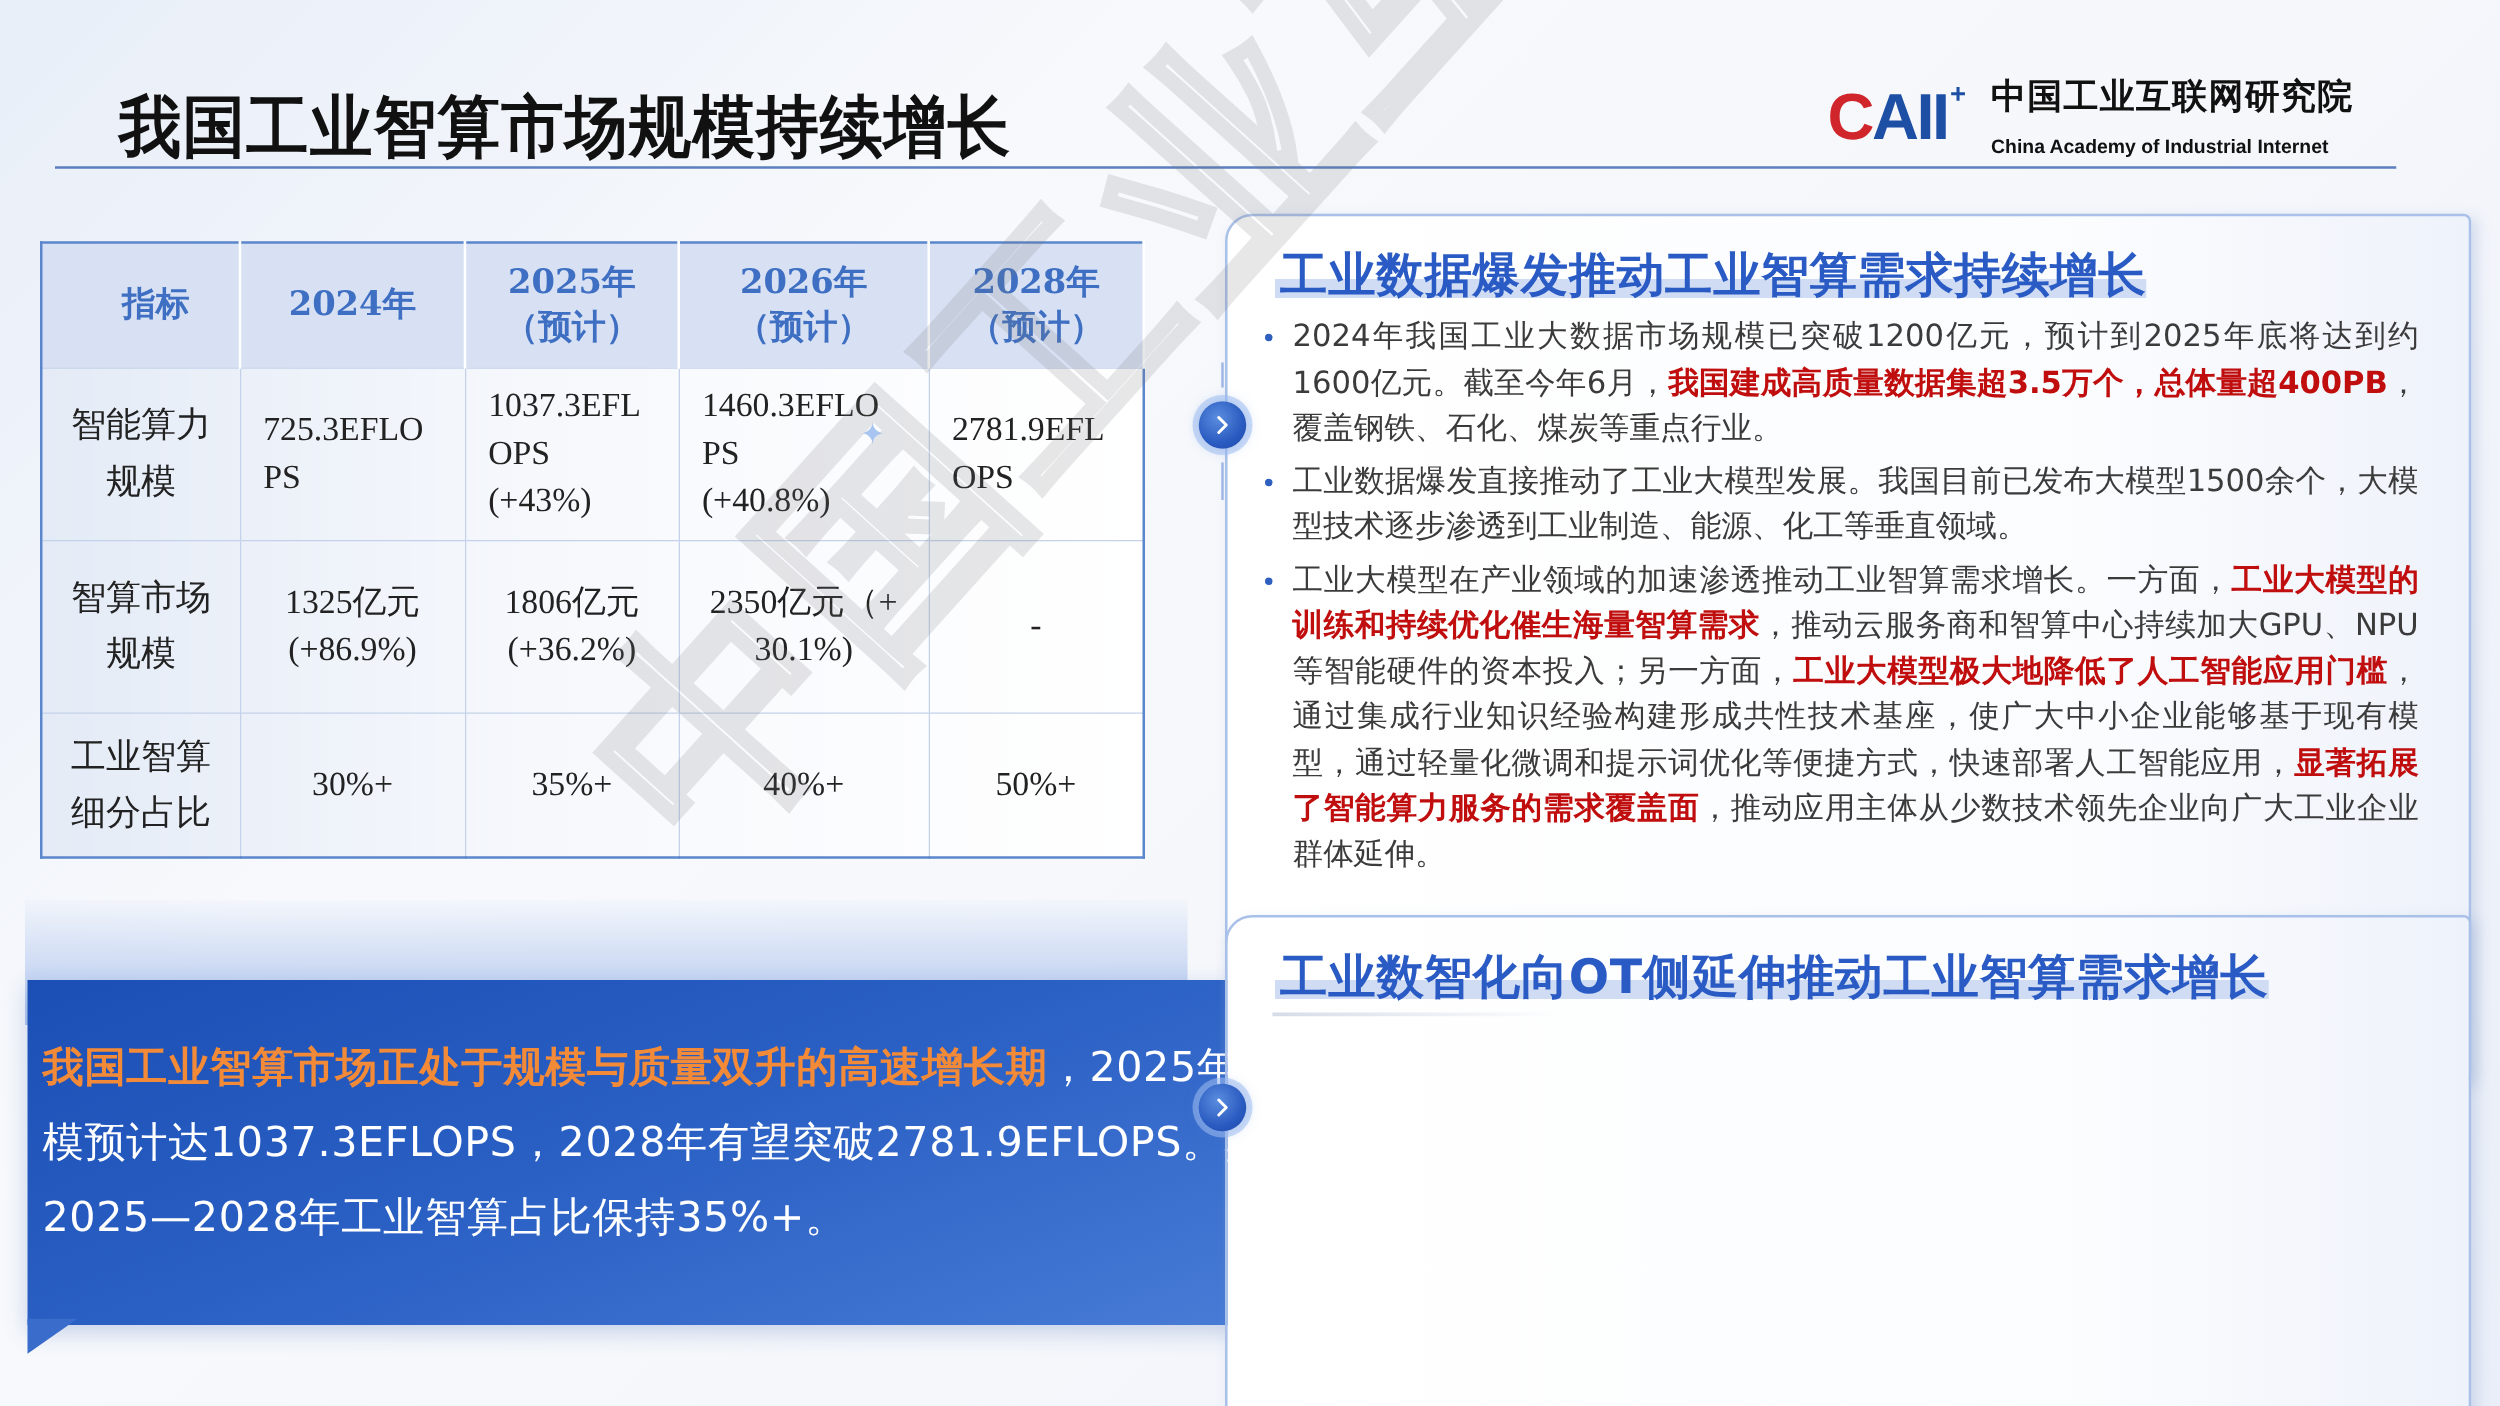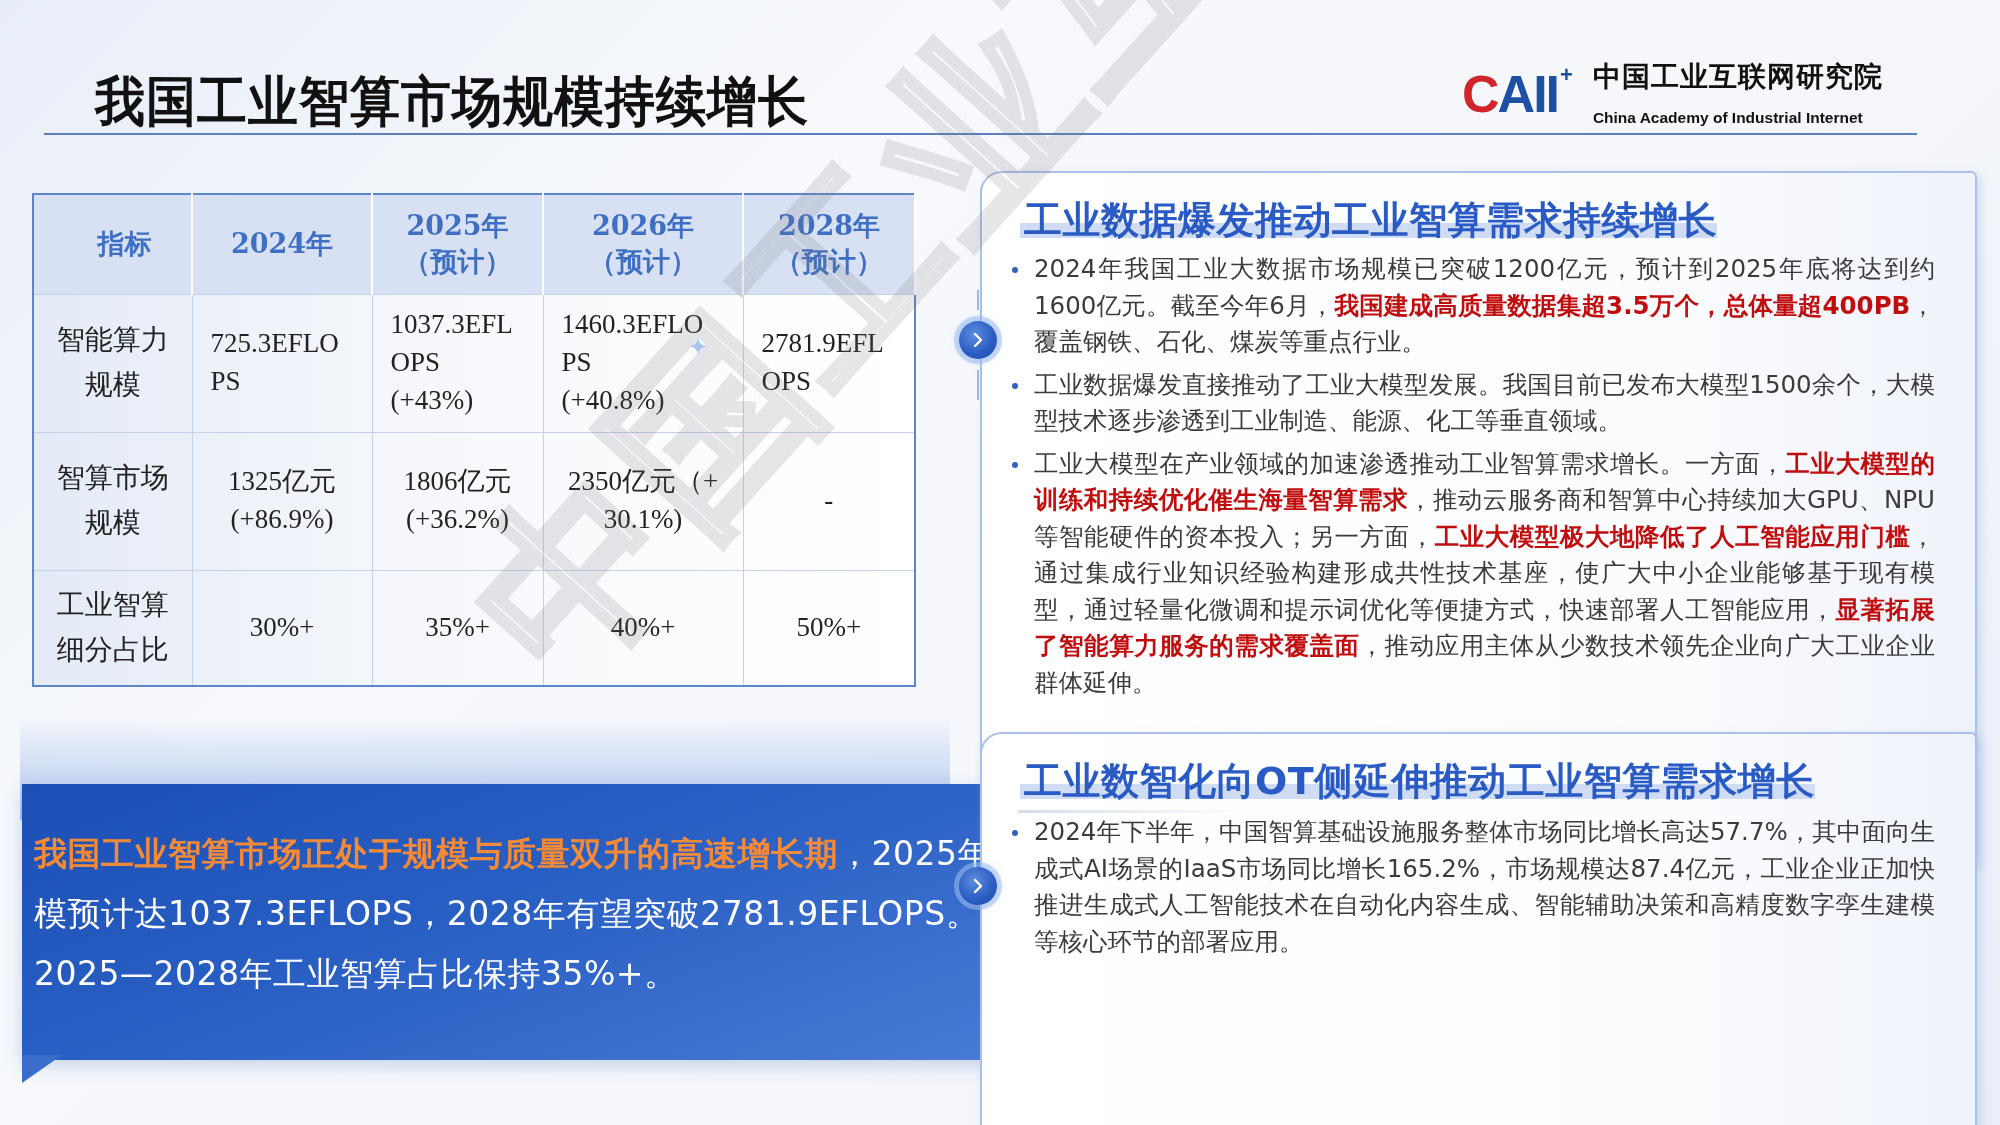--- a/index.html
+++ b/index.html
@@ -237,17 +237,16 @@
     <li class="bullet"><span>2024年我国工业大数据市场规模已突破1200亿元，预计到2025年底将达到约1600亿元。截至今年6月，</span><span class="hl">我国建成高质量数据集超3.5万个，总体量超400PB</span><span>，覆盖钢铁、石化、煤炭等重点行业。</span></li>
     <li class="bullet"><span>工业数据爆发直接推动了工业大模型发展。我国目前已发布大模型1500余个，大模型技术逐步渗透到工业制造、能源、化工等垂直领域。</span></li>
     <li class="bullet"><span>工业大模型在产业领域的加速渗透推动工业智算需求增长。一方面，</span><span class="hl">工业大模型的训练和持续优化催生海量智算需求</span><span>，推动云服务商和智算中心持续加大GPU、NPU等智能硬件的资本投入；另一方面，</span><span class="hl">工业大模型极大地降低了人工智能应用门槛</span><span>，通过集成行业知识经验构建形成共性技术基座，使广大中小企业能够基于现有模型，通过轻量化微调和提示词优化等便捷方式，快速部署人工智能应用，</span><span class="hl">显著拓展了智能算力服务的需求覆盖面</span><span>，推动应用主体从少数技术领先企业向广大工业企业群体延伸。</span></li>
   </ul>
 </div>
 
 <div class="card card-2">
   <div class="card-heading">工业数智化向OT侧延伸推动工业智算需求增长</div>
   <div class="card-heading-rule"></div>
   <ul class="bullets">
-    <li class="bullet"><span>2024年下半年，中国智算基础设施服务整体市场同比增长高达57.7%，其中面向生成式AI场景的IaaS市场同比增长165.2%，市场规模达87.4亿元，工业企业正加快推进生成式人工智能技术在自动化内容生成、智能辅助决策和高精度数字孪生建模等核心环节的部署应用。</span></li>
   </ul>
 </div>
 
 <div class="watermark">中国工业互联网研究院</div>
 
 </body></html>

